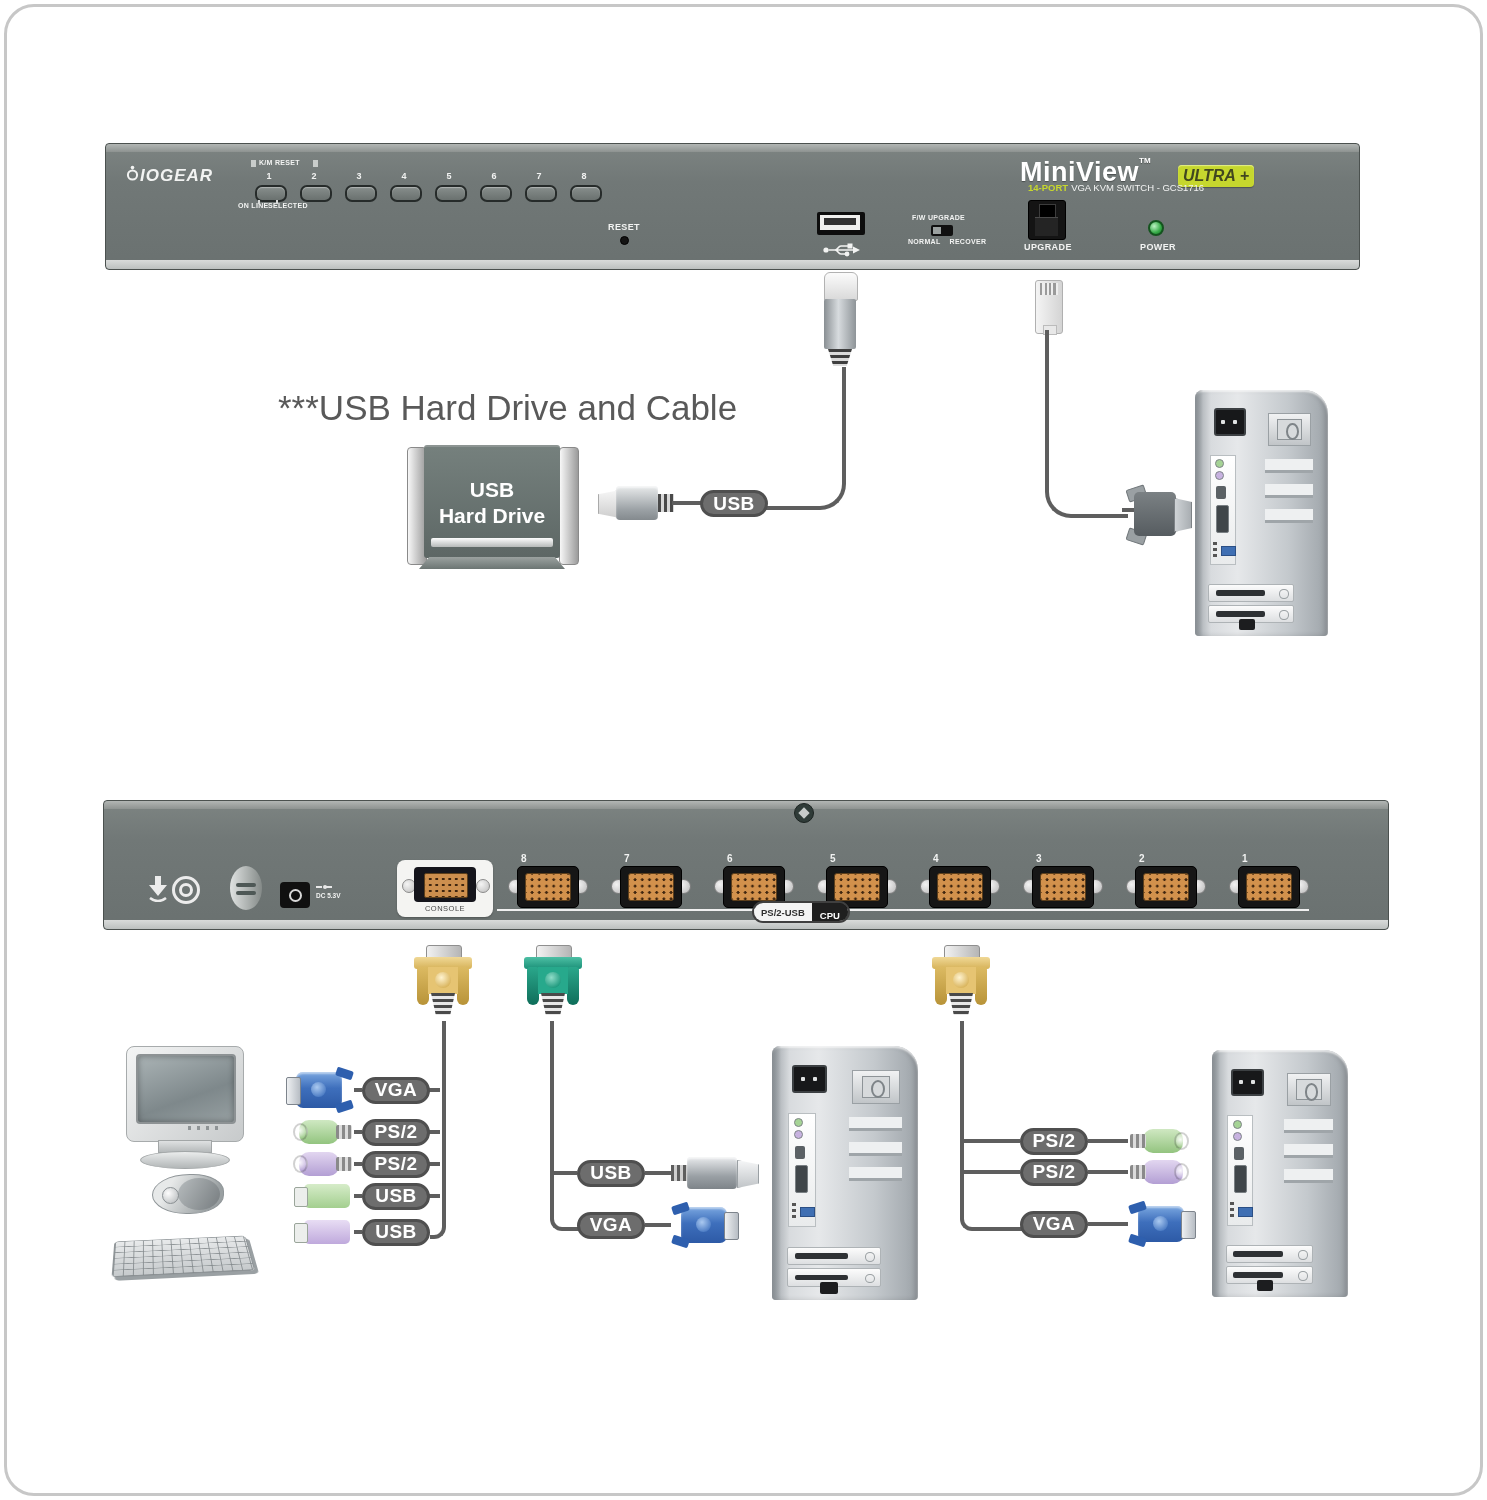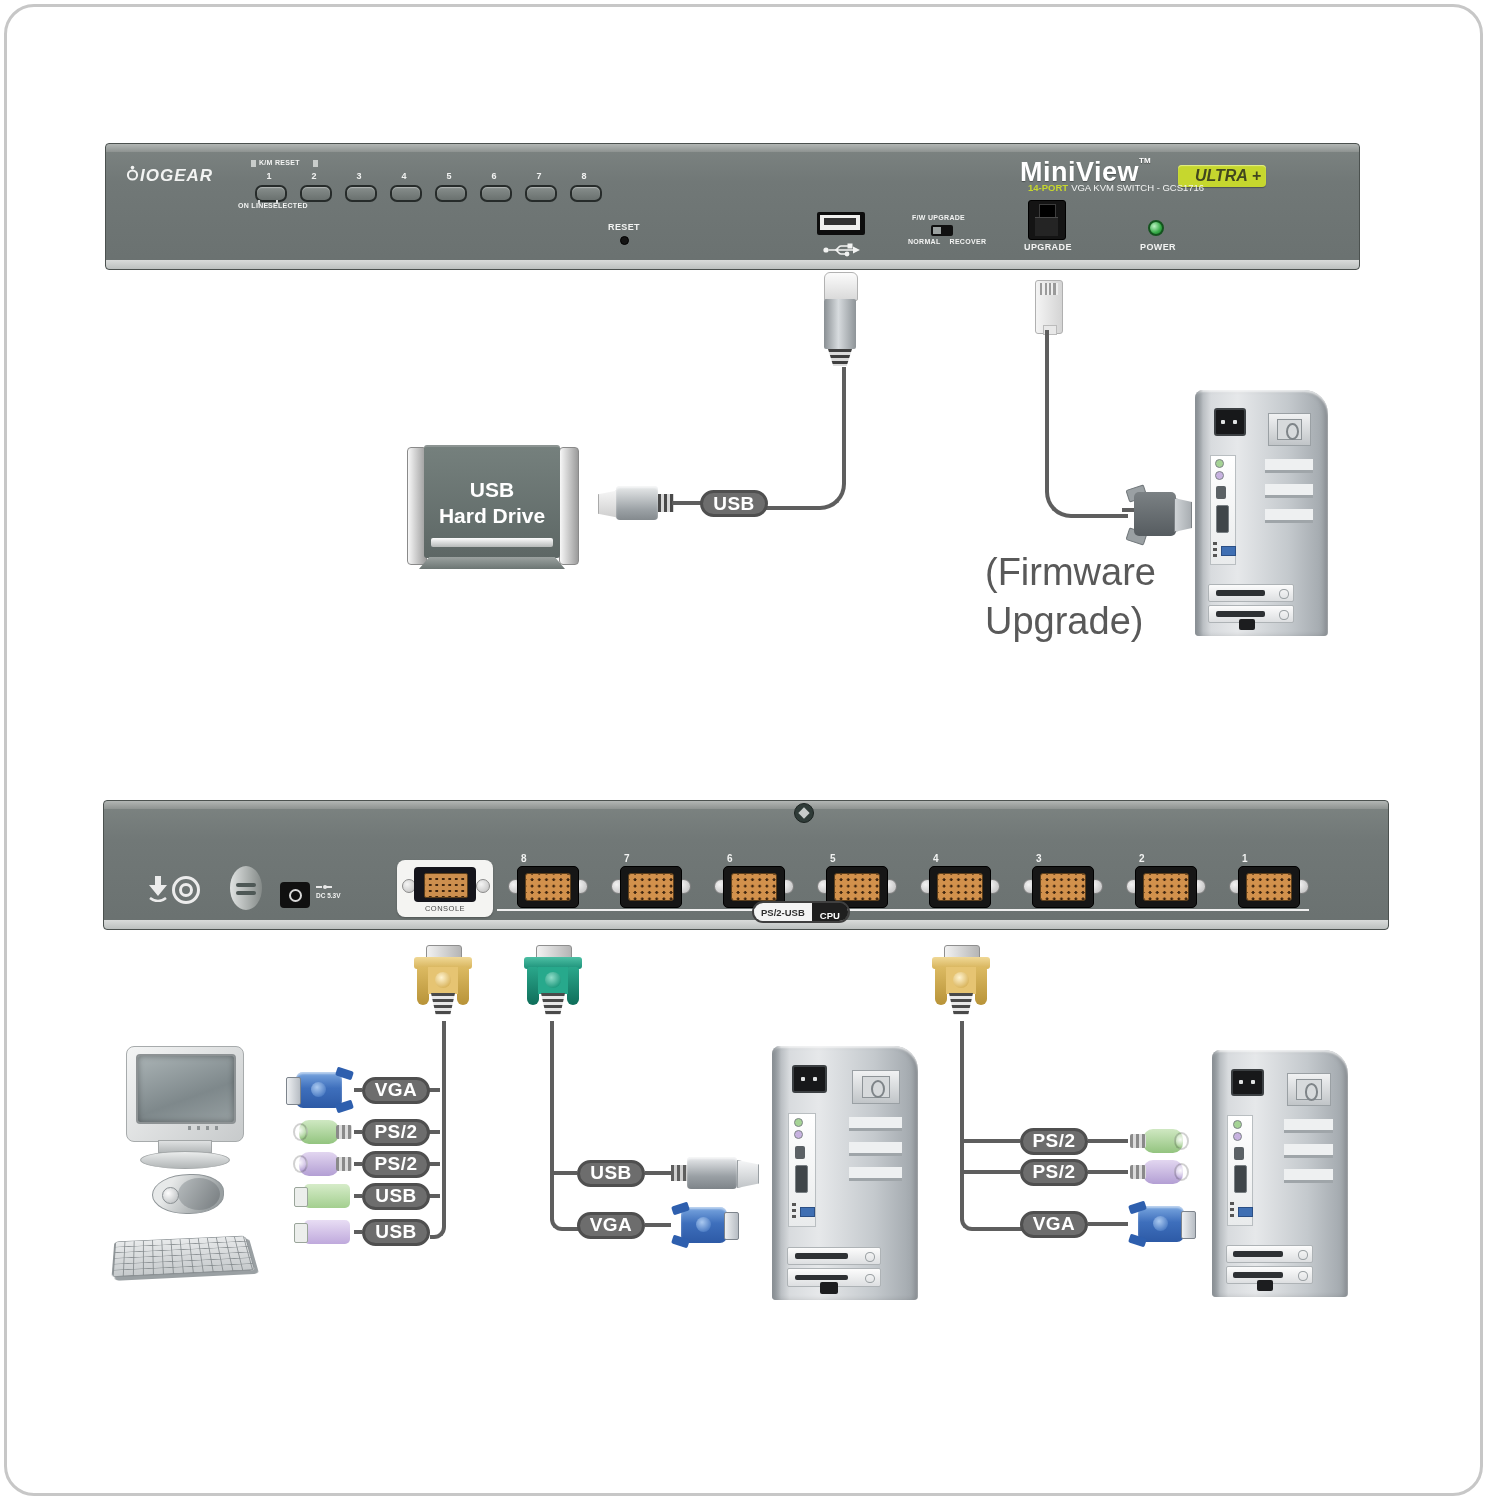--- a/index.html
+++ b/index.html
@@ -38,21 +38,21 @@
   #fw-switch .knob{position:absolute;left:2px;top:2px;width:8px;height:7px;background:#9aa09f;}
   #nr-label{left:908px;top:238px;display:flex;gap:9px;}
   #upgrade-port{left:1028px;top:200px;width:36px;height:38px;background:#141414;border-radius:3px;border:1px solid #000;}
   #upgrade-port .notch{position:absolute;left:10px;top:3px;width:15px;height:12px;background:#000;border:1px solid #3c3c3c;}
   #upgrade-port .cav{position:absolute;left:6px;top:16px;width:23px;height:18px;background:#242424;border-top:1px solid #4a4a4a;}
   #upgrade-label{left:1024px;top:242px;}
   #power-led{left:1148px;top:220px;width:12px;height:12px;border-radius:50%;background:radial-gradient(circle at 35% 35%,#bcf2c3,#35aa46 60%,#1d7b2c);border:2px solid #14541e;}
   #power-label{left:1140px;top:242px;}
   #miniview{left:1020px;top:156px;color:#fff;font-weight:bold;font-size:27px;letter-spacing:.5px;text-shadow:0 1px 1px rgba(0,0,0,.35);}
   #miniview sup{font-size:8px;vertical-align:18px;letter-spacing:0;}
-  #ultra-badge{left:1178px;top:165px;width:76px;height:22px;background:#c6d72e;color:#41461f;font-weight:800;font-style:italic;font-size:16px;display:flex;align-items:center;justify-content:center;border-radius:4px;box-shadow:inset 0 1px 1px #e4ef8a,0 1px 1px rgba(0,0,0,.3);padding-left:12px;}
+  #ultra-badge{left:1178px;top:165px;width:76px;height:22px;background:#c6d72e;color:#41461f;font-weight:800;font-style:italic;font-size:16px;display:flex;align-items:center;justify-content:center;border-radius:4px;box-shadow:inset 0 1px 1px #e4ef8a,0 1px 1px rgba(0,0,0,.3);}
   #subtitle{left:1028px;top:182px;font-size:9.5px;color:#f2f3f2;white-space:nowrap;}
   #subtitle .yel{color:#c6d72e;font-weight:bold;margin-right:3px;}
 
   
   .heading{position:absolute;color:#595959;white-space:nowrap;}
   #usb-heading{left:278px;top:388px;font-size:35px;}
   #fw-caption{left:985px;top:548px;font-size:38px;line-height:49px;}
   .caption{position:absolute;color:#4c4c4c;font-weight:bold;font-size:37px;white-space:nowrap;}
   #cap-console{left:116px;top:1300px;} #cap-usb{left:588px;top:1306px;} #cap-ps2{left:1003px;top:1308px;}
 
@@ -276,20 +276,21 @@
   <div class="abs" id="subtitle">
     <span class="yel">14-PORT</span><span>VGA KVM SWITCH - GCS1716</span>
   </div>
 
   <div class="abs" id="vplug">
       <div class="tip"></div>
       <div class="body"></div>
       <div class="ribs"></div>
     </div>
   <div class="cableL" id="cable-usb-drive"></div>
+  <div class="heading" id="usb-heading">***USB Hard Drive and Cable</div>
   <div class="abs" id="drive">
     <div class="capL"></div>
     <div class="capR"></div>
     <div class="front"><span>USB</span><br><span>Hard Drive</span></div>
     <div class="bar"></div>
     <div class="base"></div>
   </div>
   <div class="abs" id="hplug">
       <div class="tip"></div>
       <div class="body"></div>
@@ -302,24 +303,20 @@
       <div class="pins"></div>
       <div class="latch"></div>
     </div>
   <div class="cableL" id="cable-rj11"></div>
   <div class="wire" style="left:1122px;top:508px;width:14px;"></div>
   <div class="abs" id="db9">
     <div class="wingT"></div>
     <div class="wingB"></div>
     <div class="body"></div>
     <div class="face"></div>
-  </div>
-  <div class="heading" id="fw-caption">
-    <div>(Firmware</div>
-    <div>Upgrade)</div>
   </div>
 
   <div id="rear-panel" class="panel">
     <div class="topstrip"></div>
     <div class="botstrip"></div>
   </div>
   <div class="abs" id="rscrew">
       <div class="sq"></div>
     </div>
   <div class="abs" style="left:146px;top:876px;">

